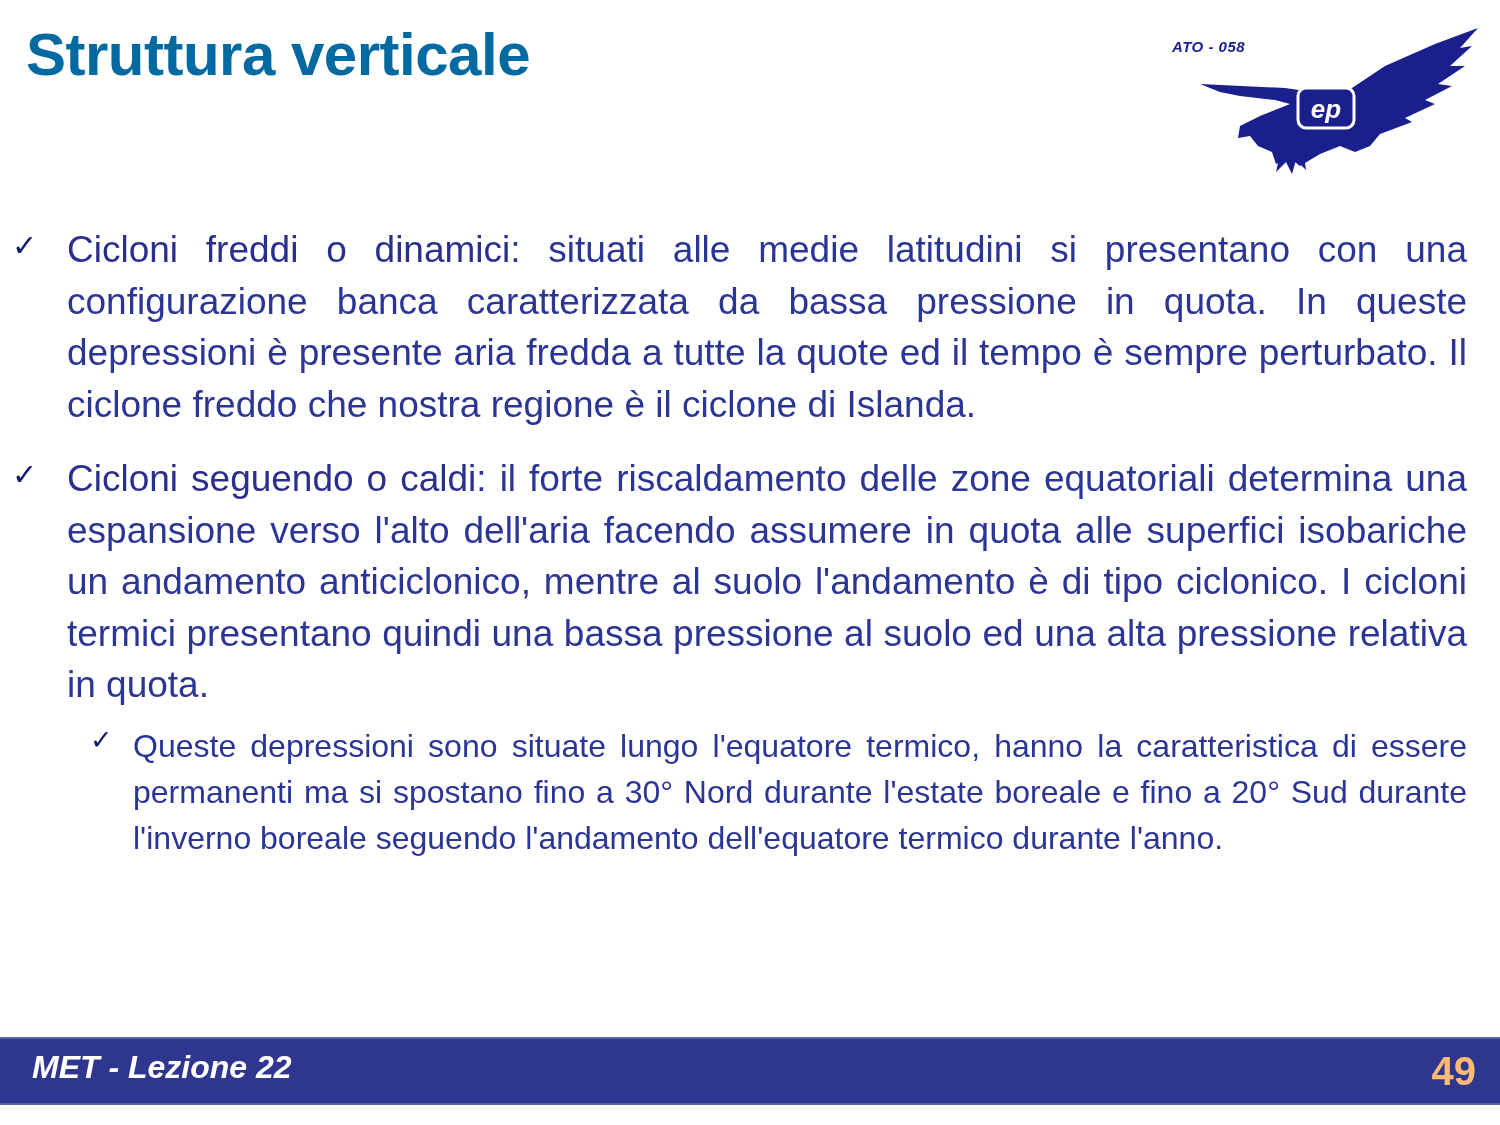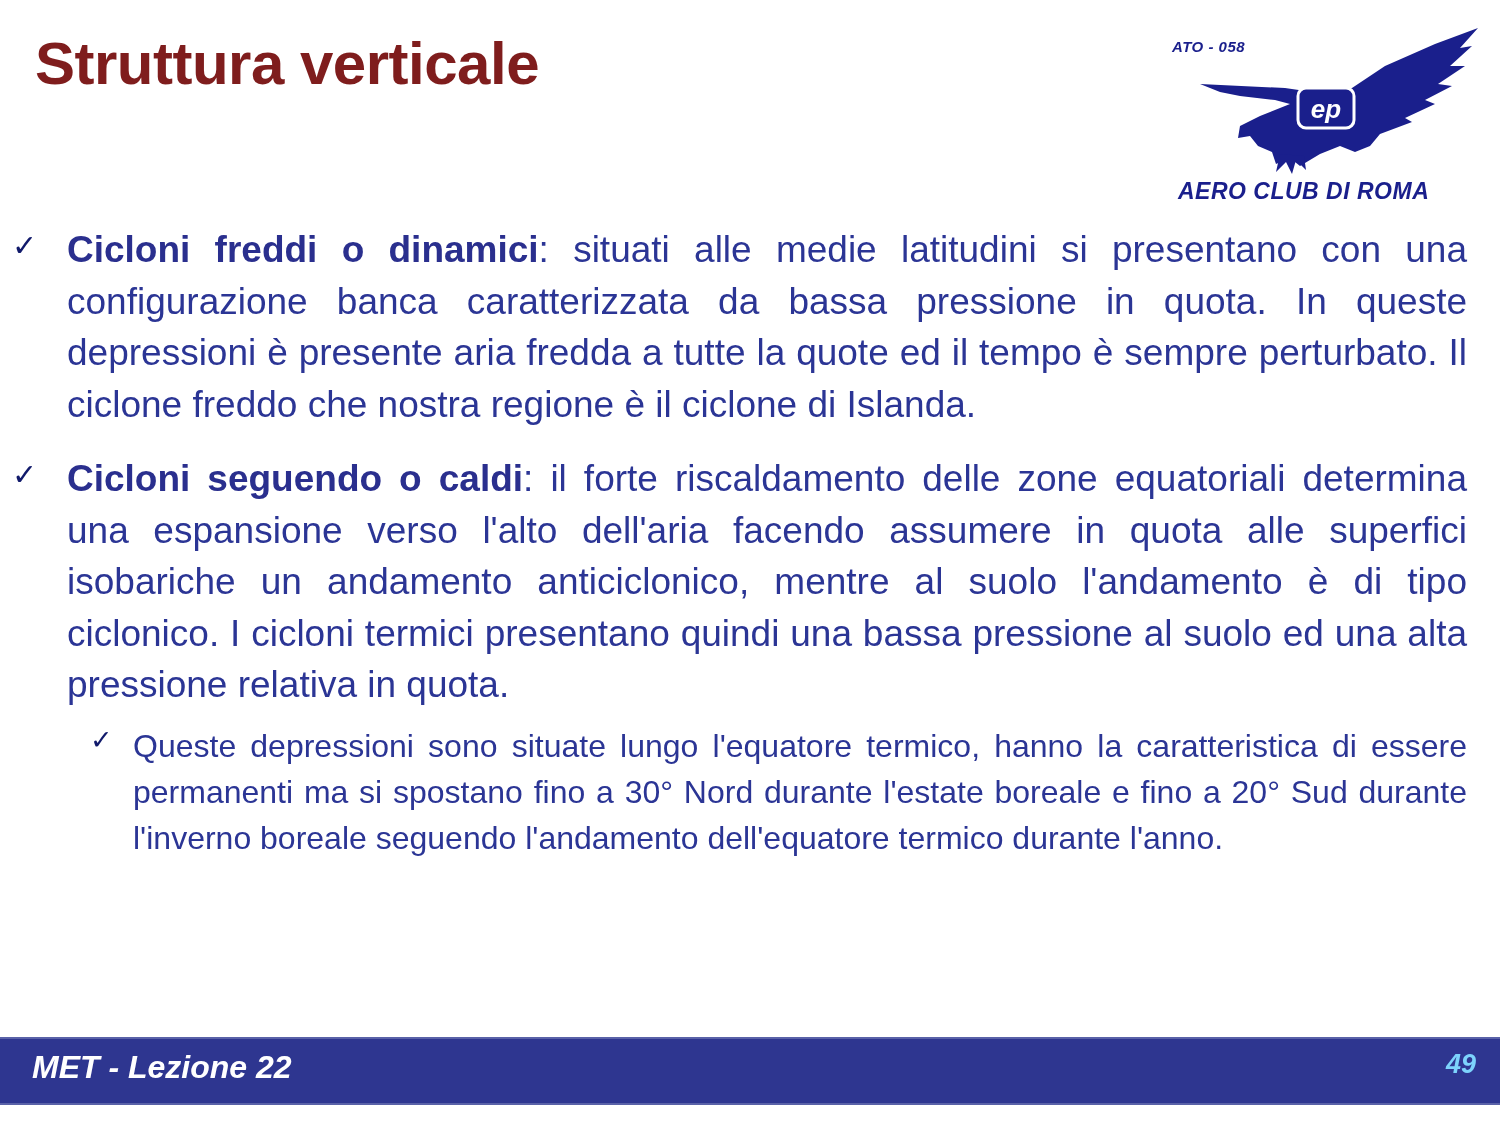--- a/index.html
+++ b/index.html
@@ -13,24 +13,24 @@
       position: relative;
       overflow: hidden;
       font-family: "Liberation Sans", sans-serif;
     }
     .title {
       position: absolute;
       left: 18px;
       top: 14px;
       font-size: 60px;
       font-weight: bold;
-      color: #7f1d1d;
+      color: #0369a1;
       letter-spacing: -0.5px;
       line-height: 1.1;
-      margin: 17px;
+      margin: 8px;
     }
     .logo {
       position: absolute;
       left: 1160px;
       top: 26px;
       width: 330px;
       height: 185px;
     }
     .logo .ato {
       position: absolute;
@@ -79,21 +79,21 @@
     .bullet .check {
       position: absolute;
       left: 12px;
       top: -4px;
       font-size: 30px;
       color: #111a6b;
       font-family: "DejaVu Sans", sans-serif;
     }
     .bullet b {
       color: #2a2f8e;
-      font-weight: bold;
+      font-weight: normal;
     }
     .sub-bullet {
       position: relative;
       padding-left: 133px;
       padding-right: 33px;
       font-size: 32px;
       line-height: 46px;
       color: #2b3595;
       text-align: justify;
       margin-top: 12px;
@@ -124,43 +124,41 @@
       top: 10px;
       font-size: 32px;
       font-weight: bold;
       font-style: italic;
       color: #ffffff;
     }
     .footer .right {
       position: absolute;
       right: 24px;
       top: 10px;
-      font-size: 27px;
+      font-size: 40px;
       font-weight: bold;
-      font-style: italic;
-      color: #7dd3fc;
+      color: #fdba74;
     }
   </style>
 </head>
 <body>
 
 <h1 class="title">Struttura verticale</h1>
 
 <div class="logo">
   <span class="ato">ATO - 058</span>
   <svg class="eagle" viewBox="0 0 300 150" xmlns="http://www.w3.org/2000/svg">
 
     <path d="M 20 58 L 105 62 L 160 70 L 205 40 L 255 18 L 298 2 L 280 22 L 292 20 L 270 40 L 285 40 L 258 58 L 272 60 L 245 74 L 255 78 L 225 92 L 232 96 L 200 108 L 190 120 L 175 126 L 160 120 L 140 128 L 120 140 L 110 132 L 96 138 L 92 126 L 78 120 L 70 110 L 58 112 L 60 100 L 80 90 L 100 82 L 110 78 L 95 74 L 60 70 L 40 66 Z" fill="#1a1f8c"></path>
 
     <rect x="118" y="62" width="56" height="40" rx="8" ry="8" fill="#1a1f8c" stroke="#ffffff" stroke-width="3"></rect>
     <text x="146" y="92" text-anchor="middle" font-family="Liberation Sans, sans-serif" font-size="26" font-weight="bold" font-style="italic" fill="#ffffff">ep</text>
 
     <path d="M 100 128 L 96 146 L 106 136 L 112 148 L 116 134 L 126 144 L 124 130 Z" fill="#1a1f8c"></path>
   </svg>
-  <span class="club">AERO CLUB DI ROMA</span>
 </div>
 
 <div class="content">
   <div class="bullet">
     <span class="check">✓</span>
     <b>Cicloni freddi o dinamici</b><span>: situati alle medie latitudini si presentano con una configurazione banca caratterizzata da bassa pressione in quota. In queste depressioni è presente aria fredda a tutte la quote ed il tempo è sempre perturbato. Il ciclone freddo che nostra regione è il ciclone di Islanda.</span>
   </div>
   <div class="bullet" style="margin-bottom:0;">
     <span class="check">✓</span>
     <b>Cicloni seguendo o caldi</b><span>: il forte riscaldamento delle zone equatoriali determina una espansione verso l'alto dell'aria facendo assumere in quota alle superfici isobariche un andamento anticiclonico, mentre al suolo l'andamento è di tipo ciclonico. I cicloni termici presentano quindi una bassa pressione al suolo ed una alta pressione relativa in quota.</span>

